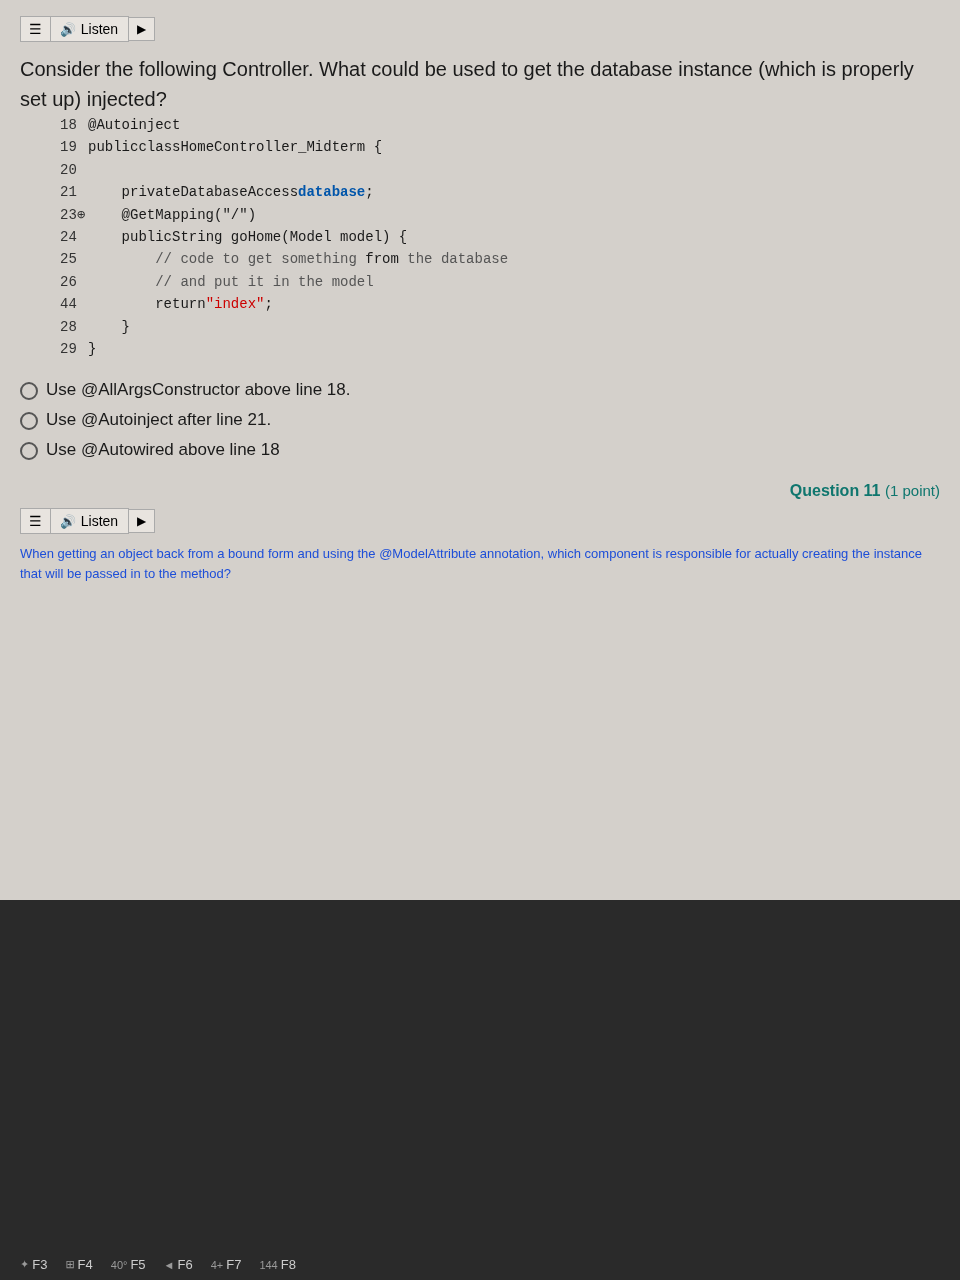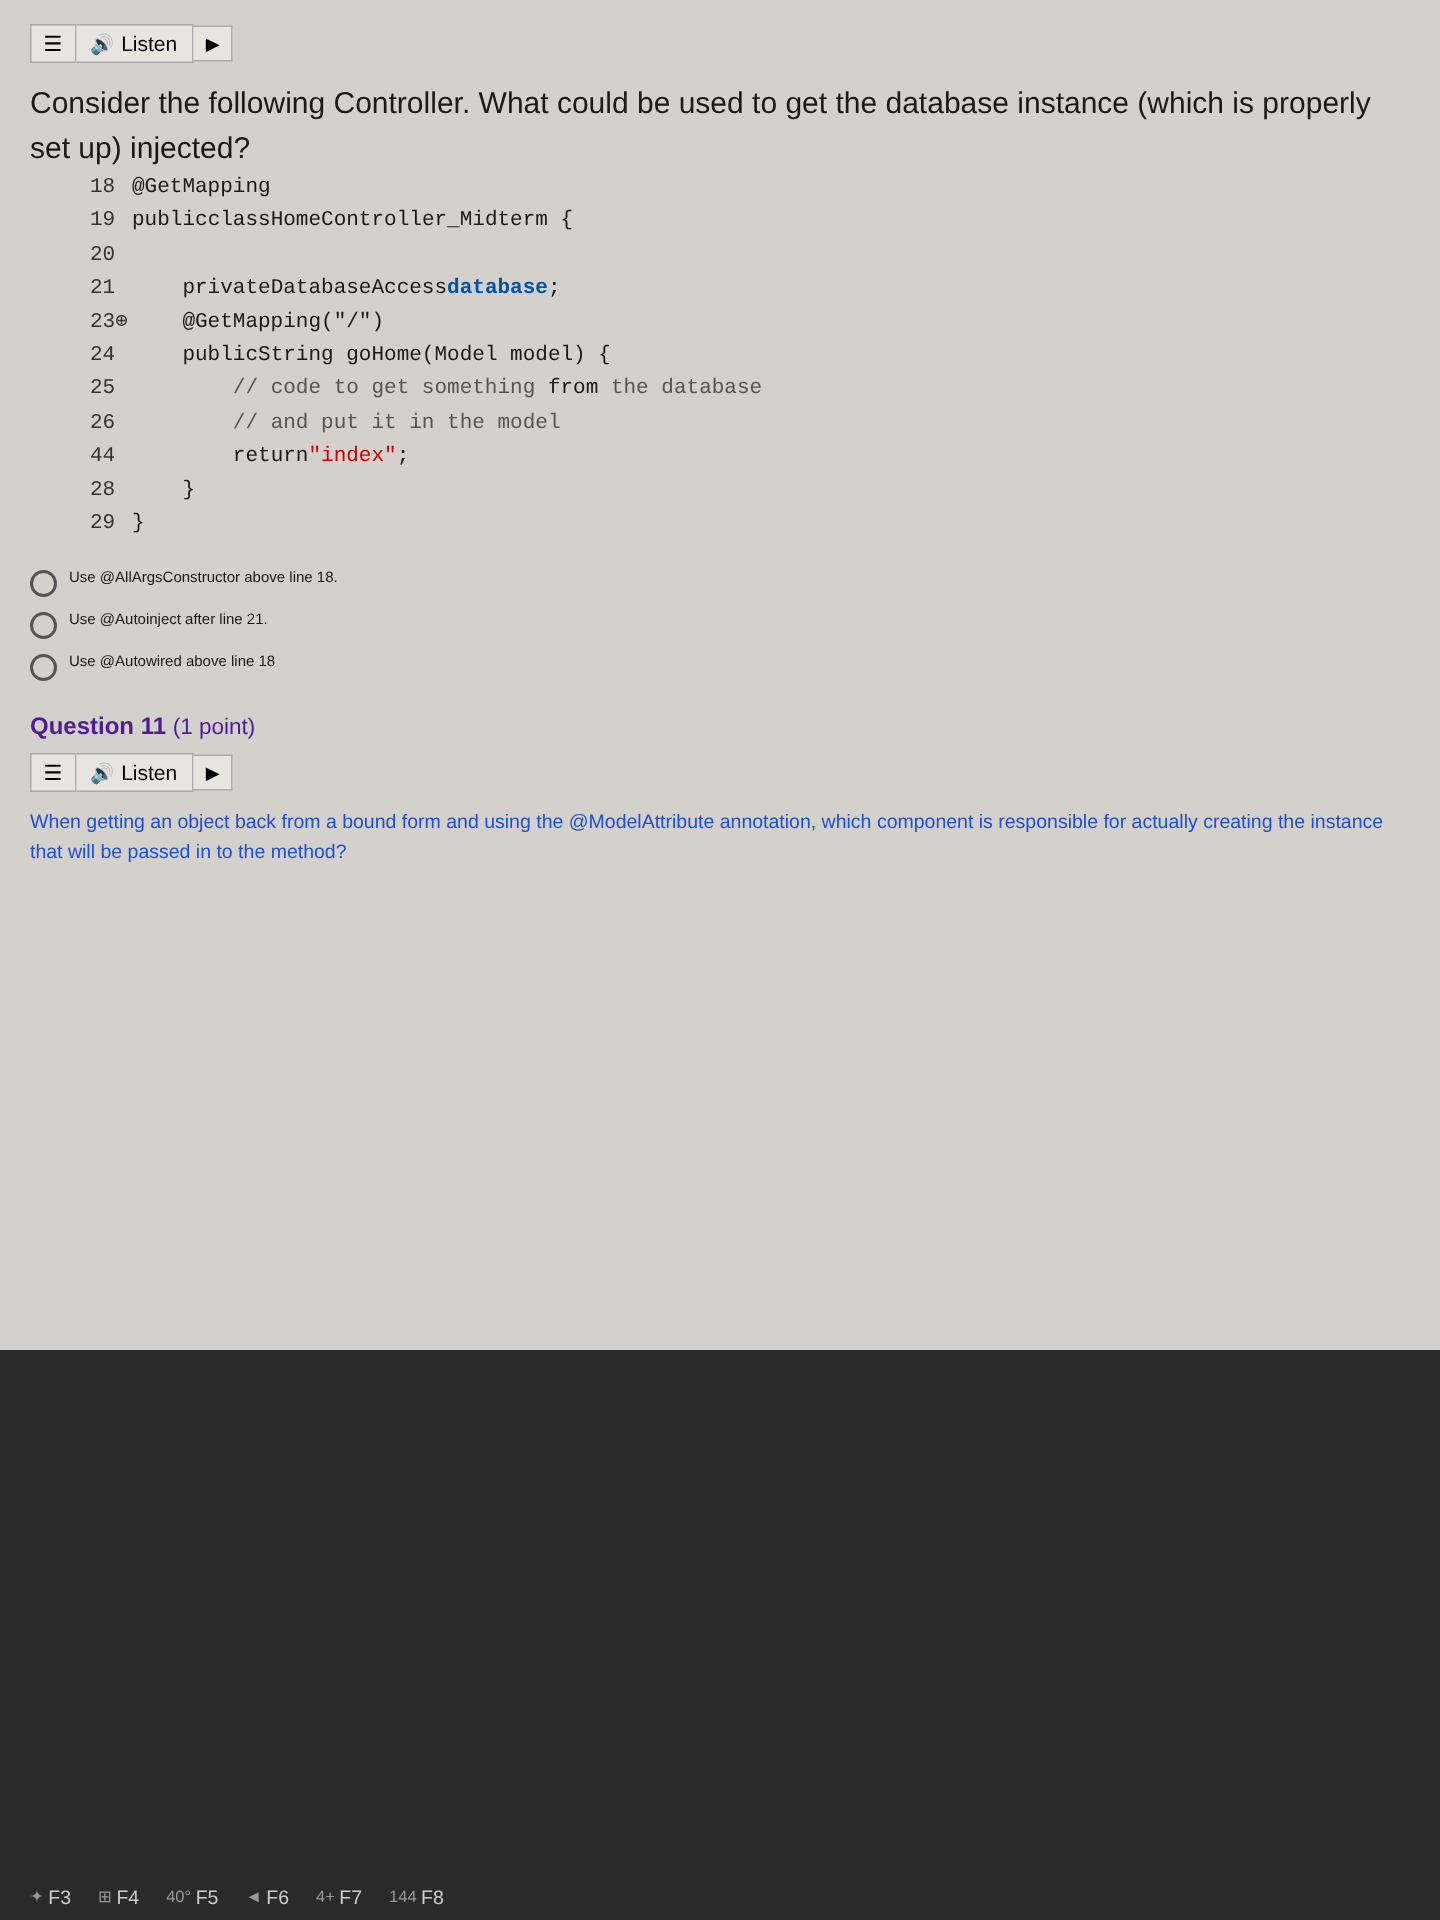--- a/index.html
+++ b/index.html
@@ -107,42 +107,43 @@
       font-weight: bold;
     }
 
     .options-list {
       list-style: none;
       margin-bottom: 22px;
     }
 
     .options-list li {
       display: flex;
-      align-items: flex-start;
+      align-items: flex-end;
       gap: 8px;
-      font-size: 10px;
+      font-size: 17px;
       color: #1a1a1a;
       margin-bottom: 10px;
     }
 
     .radio-circle {
       width: 18px;
       height: 18px;
       border-radius: 50%;
       border: 2px solid #555;
       background: #d4d0cb;
       flex-shrink: 0;
       cursor: pointer;
     }
 
     .question-header {
       font-size: 16px;
       font-weight: bold;
-      color: #4c1d95;
+      color: #0f766e;
       margin-bottom: 8px;
+      text-align: right;
     }
 
     .question-header .point {
       font-weight: normal;
       font-size: 15px;
     }
 
     .toolbar2 {
       display: flex;
       align-items: center;
@@ -202,21 +203,21 @@
     <div class="toolbar-play-btn">
       <span>▶</span>
     </div>
   </div>
 
   <p class="question-text">Consider the following Controller. What could be used to get the database instance (which is properly set up) injected?</p>
 
   <div class="code-block">
     <div class="code-line">
       <span class="line-num">18</span>
-      <span>@GetMapping</span>
+      <span>@Autoinject</span>
     </div>
     <div class="code-line">
       <span class="line-num">19</span>
       <span class="kw-bold">public </span>
       <span class="kw-bold">class </span>
       <span>HomeController_Midterm {</span>
     </div>
     <div class="code-line">
       <span class="line-num">20</span>
       <span>&nbsp;</span>

